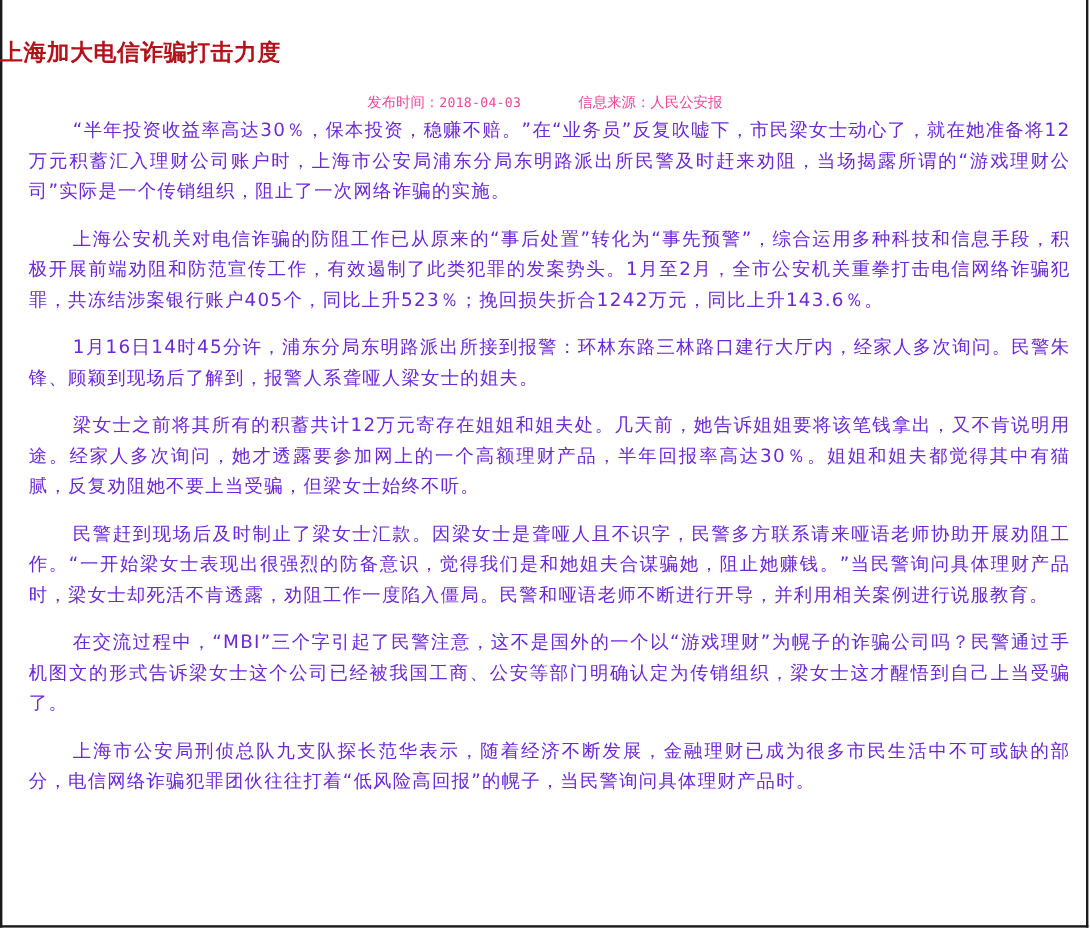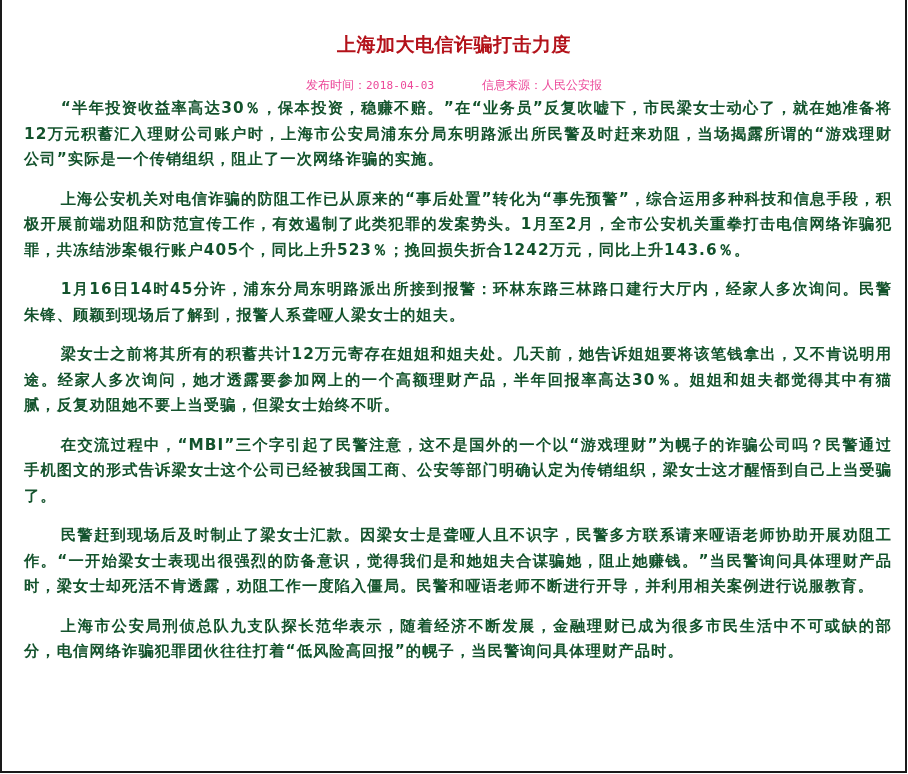--- a/index.html
+++ b/index.html
@@ -24,21 +24,21 @@
       border-right: 2px solid #1a1a1a;
       border-bottom: 2px solid #1a1a1a;
       box-sizing: content-box;
       background: #fff;
     }
     .title {
       position: absolute;
       left: 0;
       width: 908px;
       top: 17px;
-      text-align: center;
+      text-align: left;
       font-size: 19px;
       font-weight: bold;
       color: #b3121a;
       letter-spacing: 0.5px;
       line-height: 28px;
     }
     .meta {
       position: absolute;
       left: 0;
       width: 908px;
@@ -54,25 +54,24 @@
     .content {
       position: absolute;
       left: 24px;
       top: 96px;
       width: 868px;
     }
     .para {
       margin: 0 0 14px 0;
       font-size: 15.3px;
       line-height: 25.5px;
-      color: #14532d;
+      color: #6d28d9;
       text-indent: 2.4em;
       letter-spacing: 1.05px;
       text-align: justify;
-      font-weight: bold;
     }
   </style>
 </head>
 <body>
 
 <div class="frame"></div>
 
 <h1 class="title">上海加大电信诈骗打击力度</h1>
 
 <div class="meta">
@@ -83,16 +82,16 @@
   <span class="item">
     <span>信息来源：</span><span>人民公安报</span>
   </span>
 </div>
 
 <div class="content">
   <p class="para">“半年投资收益率高达30％，保本投资，稳赚不赔。”在“业务员”反复吹嘘下，市民梁女士动心了，就在她准备将12万元积蓄汇入理财公司账户时，上海市公安局浦东分局东明路派出所民警及时赶来劝阻，当场揭露所谓的“游戏理财公司”实际是一个传销组织，阻止了一次网络诈骗的实施。</p>
   <p class="para">上海公安机关对电信诈骗的防阻工作已从原来的“事后处置”转化为“事先预警”，综合运用多种科技和信息手段，积极开展前端劝阻和防范宣传工作，有效遏制了此类犯罪的发案势头。1月至2月，全市公安机关重拳打击电信网络诈骗犯罪，共冻结涉案银行账户405个，同比上升523％；挽回损失折合1242万元，同比上升143.6％。</p>
   <p class="para">1月16日14时45分许，浦东分局东明路派出所接到报警：环林东路三林路口建行大厅内，经家人多次询问。民警朱锋、顾颖到现场后了解到，报警人系聋哑人梁女士的姐夫。</p>
   <p class="para">梁女士之前将其所有的积蓄共计12万元寄存在姐姐和姐夫处。几天前，她告诉姐姐要将该笔钱拿出，又不肯说明用途。经家人多次询问，她才透露要参加网上的一个高额理财产品，半年回报率高达30％。姐姐和姐夫都觉得其中有猫腻，反复劝阻她不要上当受骗，但梁女士始终不听。</p>
+  <p class="para">民警赶到现场后及时制止了梁女士汇款。因梁女士是聋哑人且不识字，民警多方联系请来哑语老师协助开展劝阻工作。“一开始梁女士表现出很强烈的防备意识，觉得我们是和她姐夫合谋骗她，阻止她赚钱。”当民警询问具体理财产品时，梁女士却死活不肯透露，劝阻工作一度陷入僵局。民警和哑语老师不断进行开导，并利用相关案例进行说服教育。</p>
   <p class="para">在交流过程中，“MBI”三个字引起了民警注意，这不是国外的一个以“游戏理财”为幌子的诈骗公司吗？民警通过手机图文的形式告诉梁女士这个公司已经被我国工商、公安等部门明确认定为传销组织，梁女士这才醒悟到自己上当受骗了。</p>
-  <p class="para">民警赶到现场后及时制止了梁女士汇款。因梁女士是聋哑人且不识字，民警多方联系请来哑语老师协助开展劝阻工作。“一开始梁女士表现出很强烈的防备意识，觉得我们是和她姐夫合谋骗她，阻止她赚钱。”当民警询问具体理财产品时，梁女士却死活不肯透露，劝阻工作一度陷入僵局。民警和哑语老师不断进行开导，并利用相关案例进行说服教育。</p>
   <p class="para">上海市公安局刑侦总队九支队探长范华表示，随着经济不断发展，金融理财已成为很多市民生活中不可或缺的部分，电信网络诈骗犯罪团伙往往打着“低风险高回报”的幌子，当民警询问具体理财产品时。</p>
 </div>
 
 </body></html>

